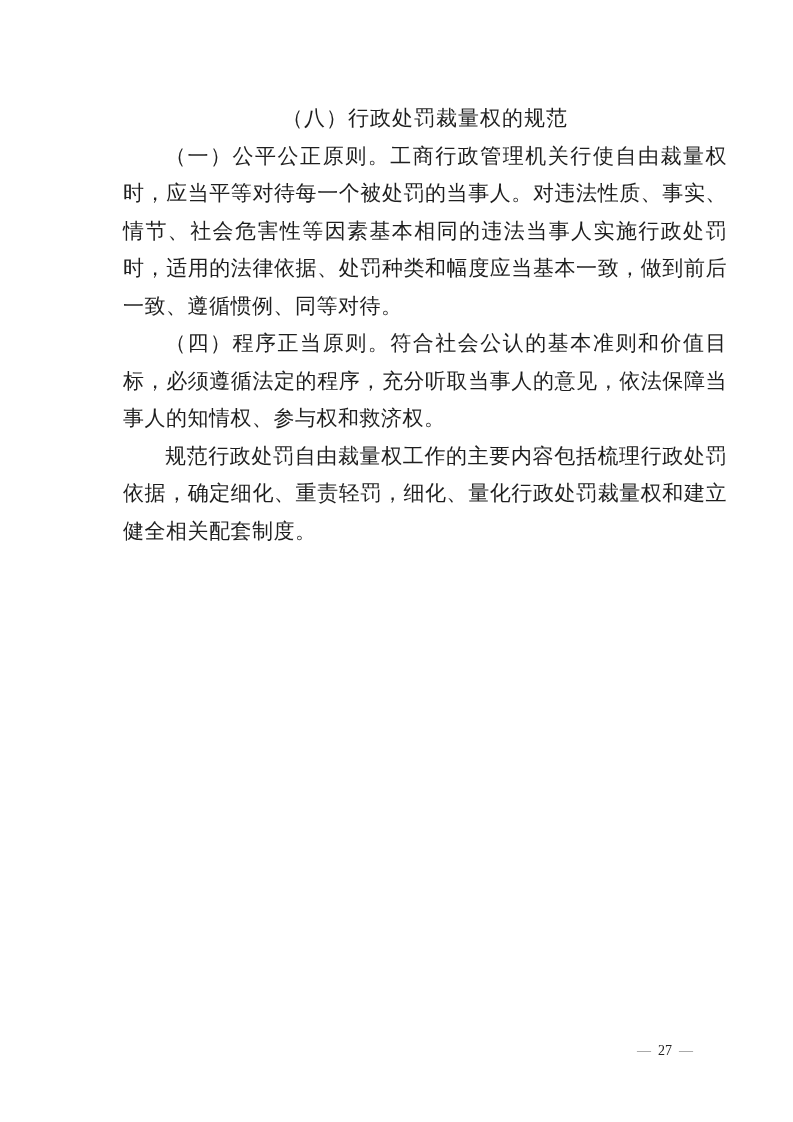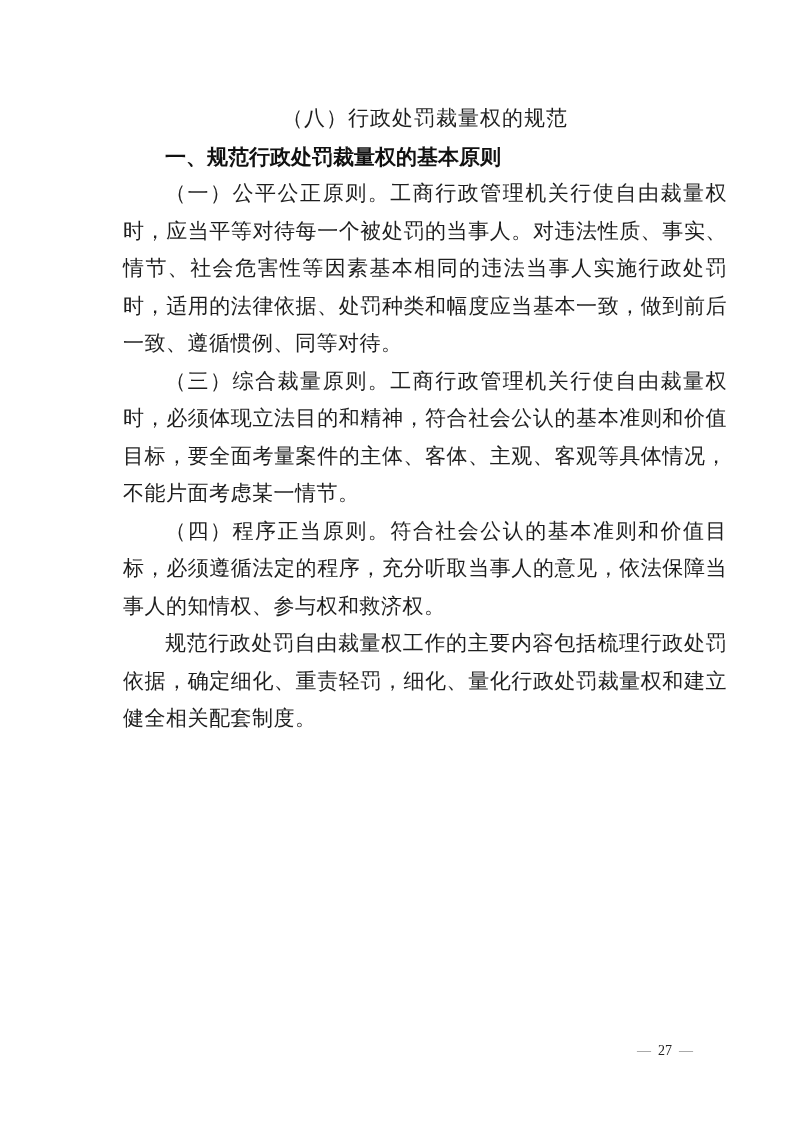--- a/index.html
+++ b/index.html
@@ -61,26 +61,24 @@
   }
 </style>
 </head>
 <body>
 
 <div class="page">
   <div class="content">
 
     <div class="doc-title">（八）行政处罚裁量权的规范</div>
 
-    <div class="section-heading">一、规范行政处罚裁量权的基本原则</div>
 
     <p class="body-paragraph">（一）公平公正原则。工商行政管理机关行使自由裁量权时，应当平等对待每一个被处罚的当事人。对违法性质、事实、情节、社会危害性等因素基本相同的违法当事人实施行政处罚时，适用的法律依据、处罚种类和幅度应当基本一致，做到前后一致、遵循惯例、同等对待。</p>
 
 
-    <p class="body-paragraph">（三）综合裁量原则。工商行政管理机关行使自由裁量权时，必须体现立法目的和精神，符合社会公认的基本准则和价值目标，要全面考量案件的主体、客体、主观、客观等具体情况，不能片面考虑某一情节。</p>
 
     <p class="body-paragraph">（四）程序正当原则。符合社会公认的基本准则和价值目标，必须遵循法定的程序，充分听取当事人的意见，依法保障当事人的知情权、参与权和救济权。</p>
 
 
 
     <p class="body-paragraph">规范行政处罚自由裁量权工作的主要内容包括梳理行政处罚依据，确定细化、重责轻罚，细化、量化行政处罚裁量权和建立健全相关配套制度。</p>
 
   </div>
 
   <div class="page-number">

